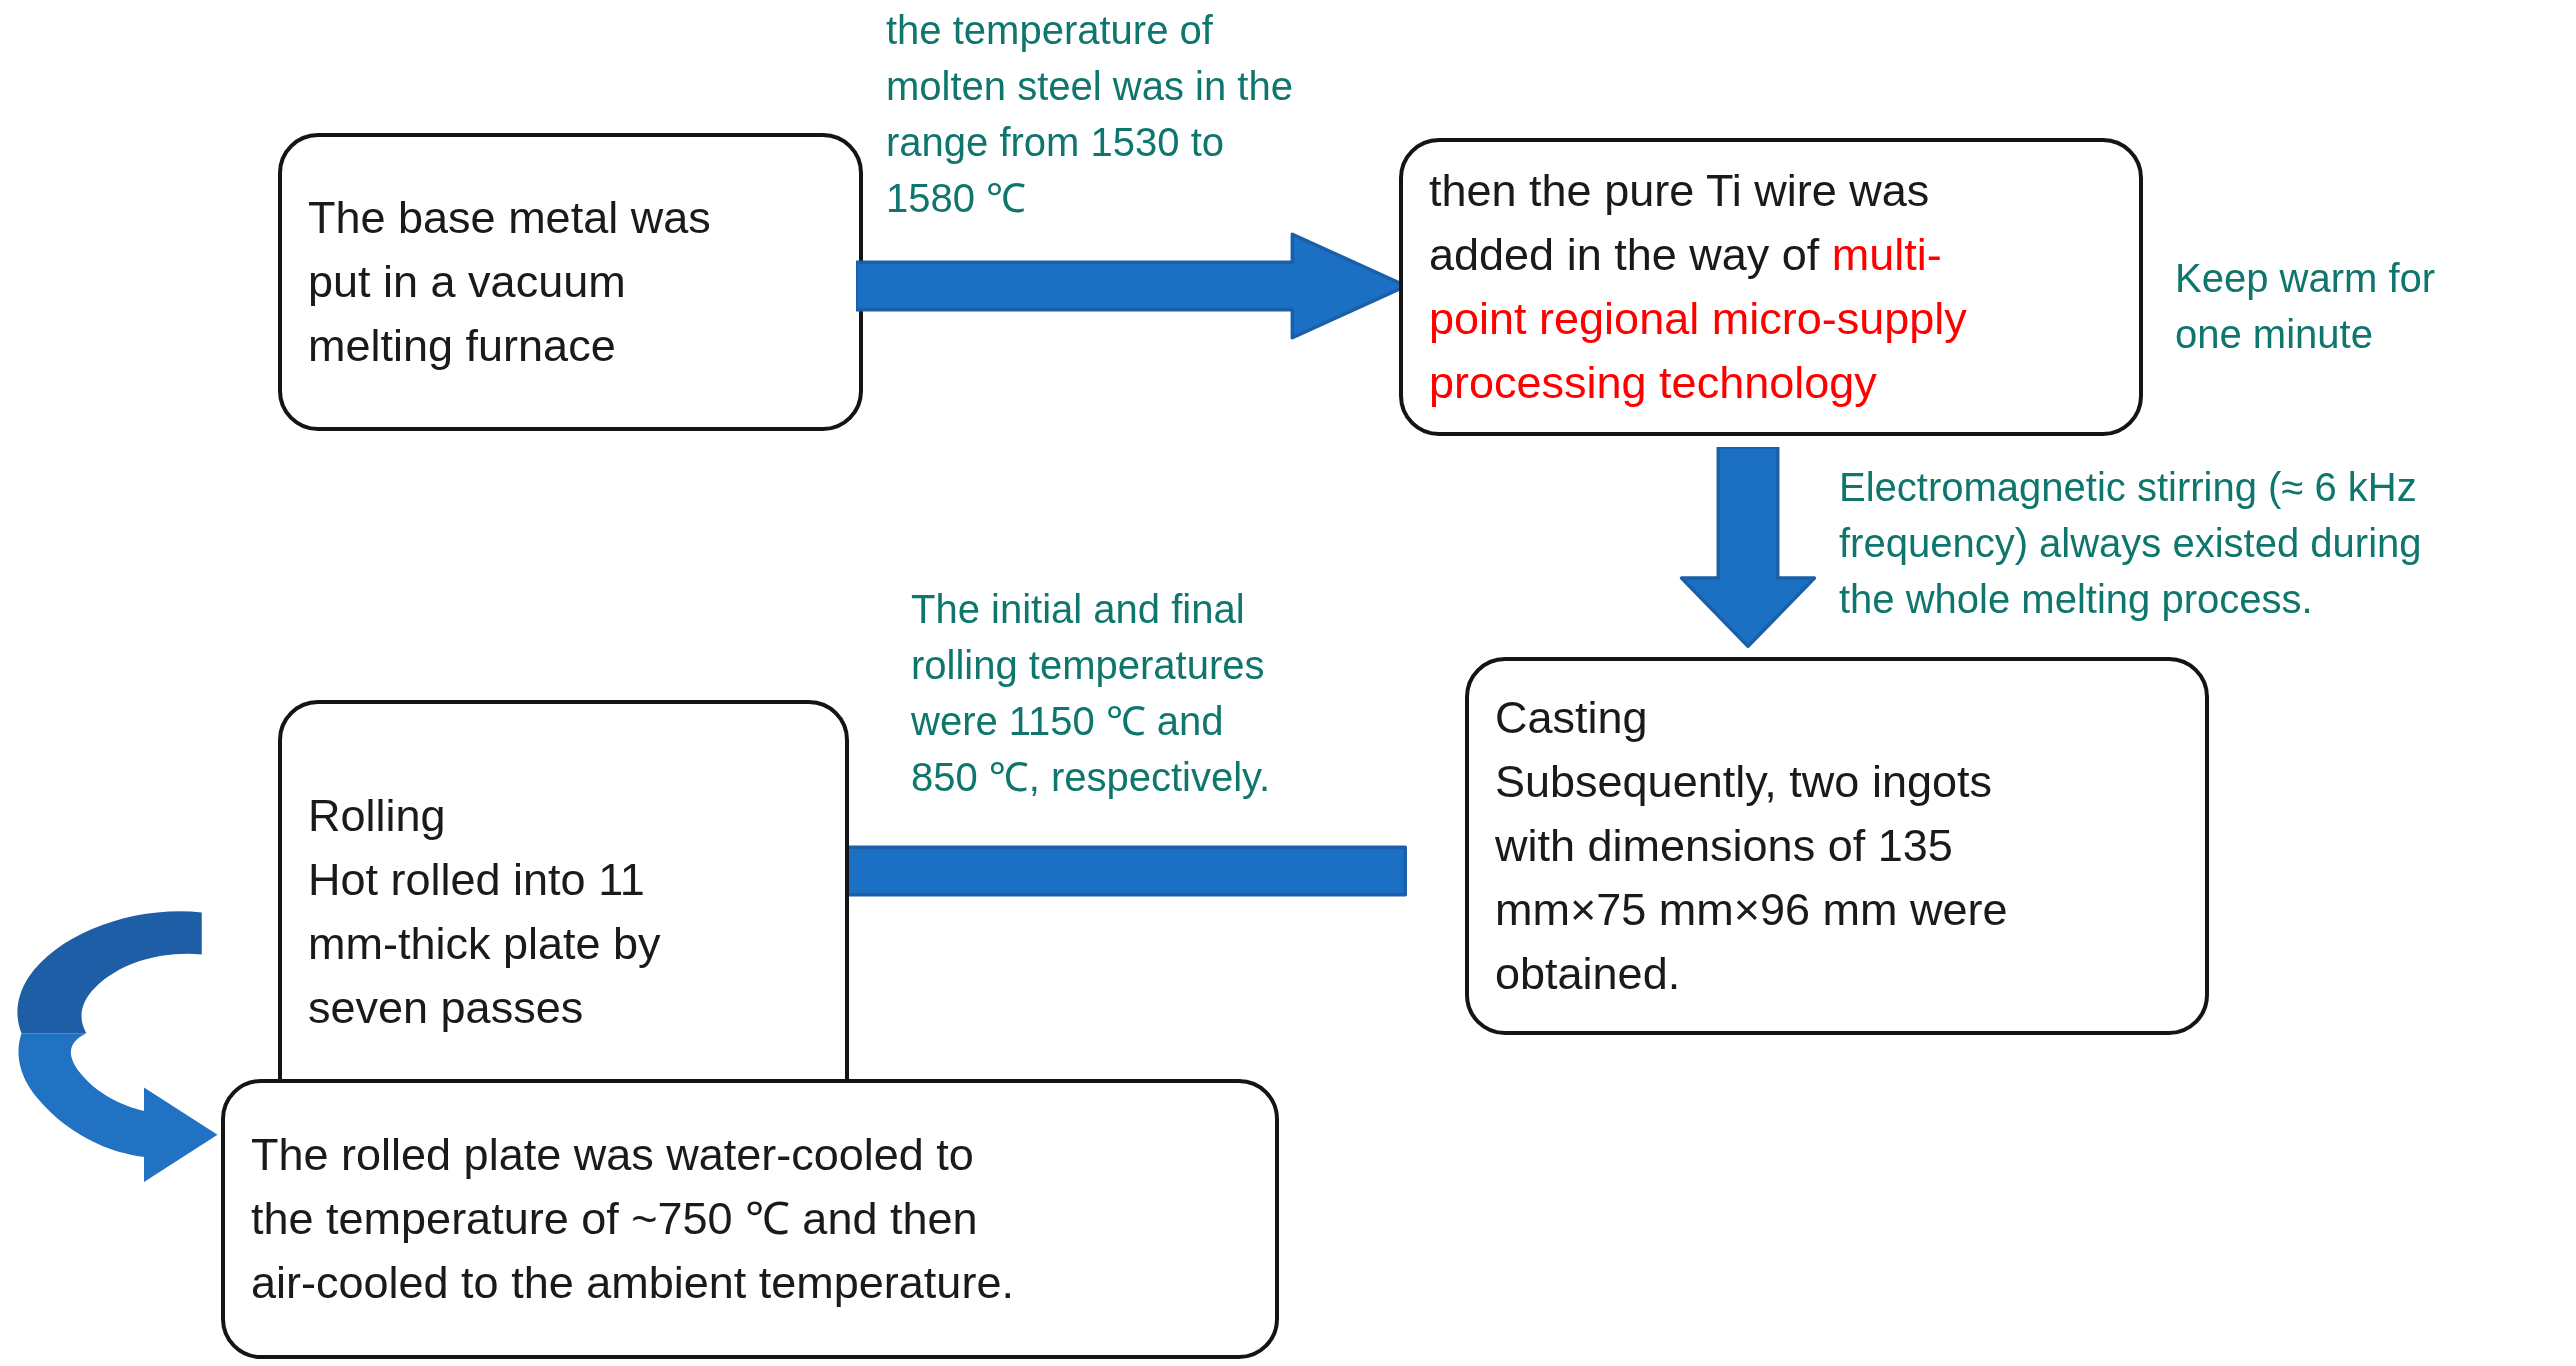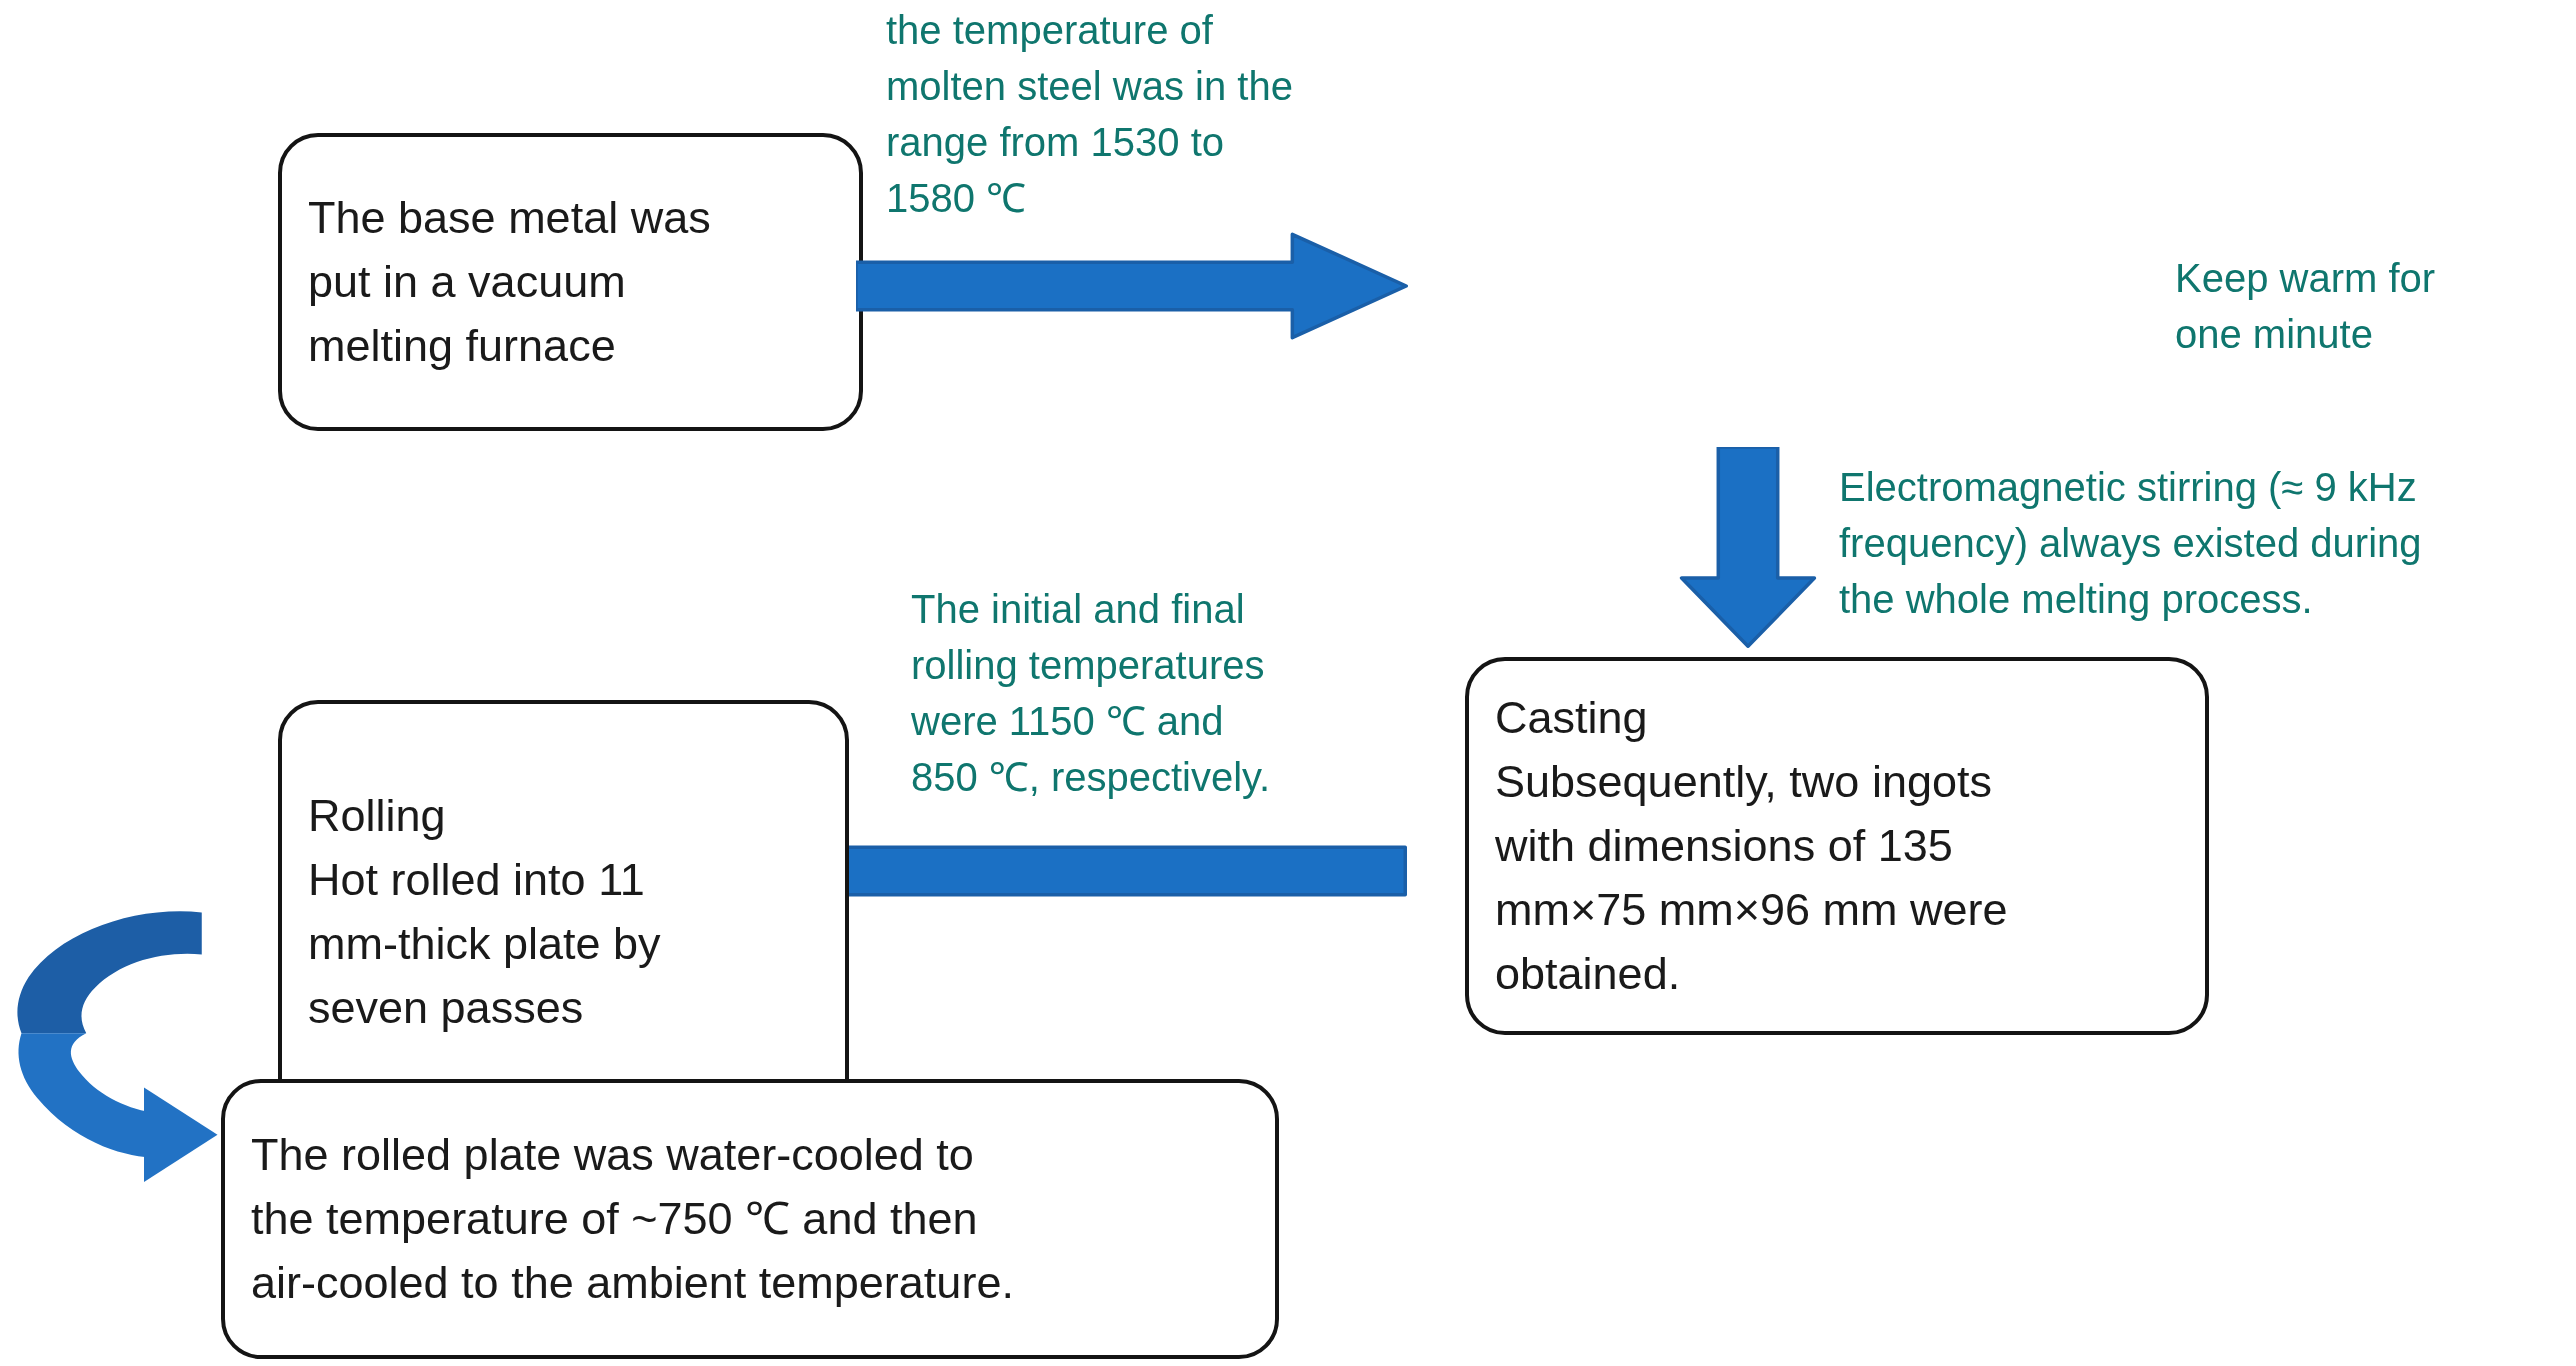--- a/index.html
+++ b/index.html
@@ -78,34 +78,40 @@
     <div>range from 1530 to</div>
     <div>1580 ℃</div>
   </div>
 
   <div class="arrow" id="arrow-melting-to-tiwire">
     <svg width="552" height="114" viewBox="0 0 630 130" xmlns="http://www.w3.org/2000/svg">
       <polygon points="0,38 498,38 498,6 628,65 498,124 498,92 0,92" fill="#1b70c4" stroke="#1a5fa8" stroke-width="4" stroke-linejoin="round"></polygon>
     </svg>
   </div>
 
+  <div class="box pad-l" id="box-tiwire">
+    <div class="line">then the pure Ti wire was</div>
+    <div class="line"><span>added in the way of </span><span class="red">multi-</span></div>
+    <div class="line red">point regional micro-supply</div>
+    <div class="line red">processing technology</div>
+  </div>
 
   <div class="label" id="label-keep-warm">
     <div>Keep warm for</div>
     <div>one minute</div>
   </div>
 
   <div class="arrow" id="arrow-tiwire-to-casting">
     <svg width="158" height="201" viewBox="0 0 180 230" xmlns="http://www.w3.org/2000/svg">
       <polygon points="56,0 124,0 124,150 166,150 90,228 14,150 56,150" fill="#1b70c4" stroke="#1a5fa8" stroke-width="4" stroke-linejoin="round"></polygon>
     </svg>
   </div>
 
   <div class="label" id="label-stirring">
-    <div>Electromagnetic stirring (≈ 9 kHz</div>
+    <div>Electromagnetic stirring (≈ 6 kHz</div>
     <div>frequency) always existed during</div>
     <div>the whole melting process.</div>
   </div>
 
   <div class="box pad-l" id="box-casting">
     <div class="line center-title">Casting</div>
     <div class="line">Subsequently, two ingots</div>
     <div class="line">with dimensions of 135</div>
     <div class="line">mm×75 mm×96 mm were</div>
     <div class="line">obtained.</div>

